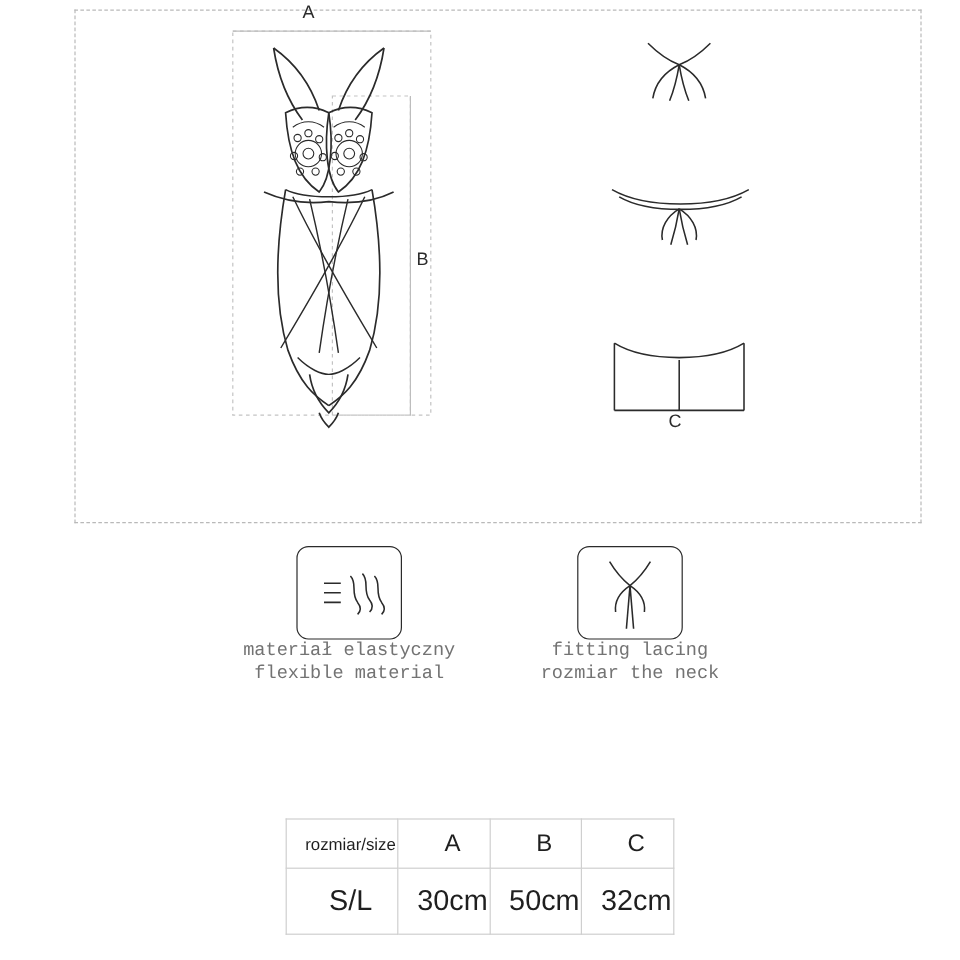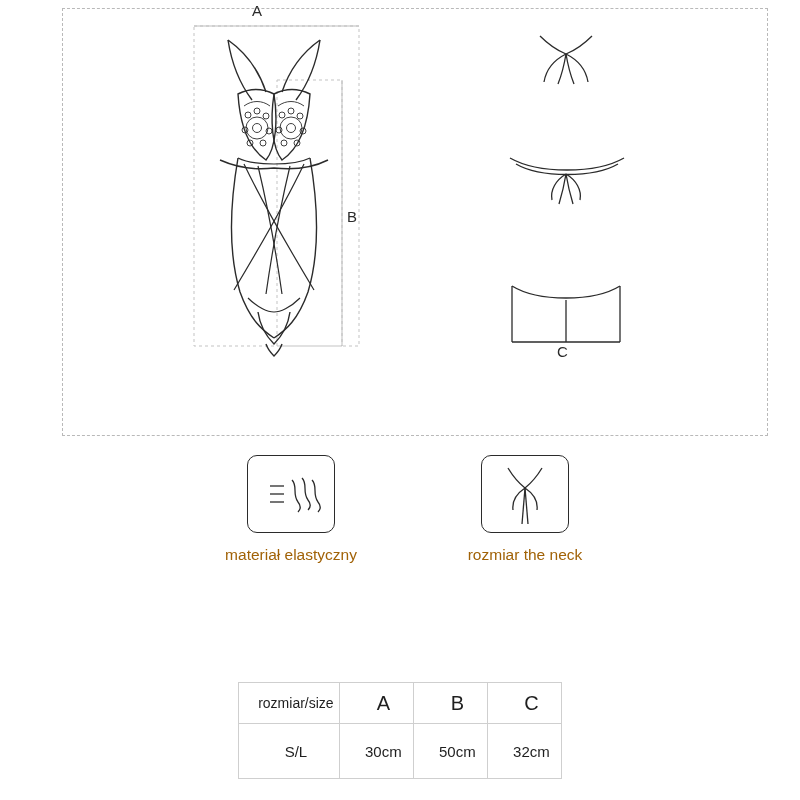--- a/index.html
+++ b/index.html
@@ -72,25 +72,25 @@
   .feature-icon-box {
     width: 88px;
     height: 78px;
     margin: 0 auto;
     border: 1px solid #2b2b2b;
     border-radius: 10px;
     box-sizing: border-box;
     position: relative;
   }
   .feature-text {
-    margin-top: 12px;
+    margin-top: 0;
     font-size: 15.5px;
     line-height: 19px;
-    color: #a16207;
-    font-family: Liberation Sans, sans-serif;
+    color: #737373;
+    font-family: Liberation Mono, monospace;
   }
   .feature-text div { white-space: nowrap; }
 
   
   .size-table {
     position: absolute;
     left: 238px;
     top: 682px;
     width: 324px;
     border-collapse: collapse;
@@ -104,21 +104,21 @@
   }
   .size-table tr.head td {
     height: 38px;
     font-size: 14px;
   }
   .size-table tr.head td.dim {
     font-size: 20px;
   }
   .size-table tr.body td {
     height: 52px;
-    font-size: 15px;
+    font-size: 24px;
   }
   .size-table td.col-label { width: 92px; }
   .size-table td.col-val { width: 77px; }
 
   svg { display: block; }
 </style>
 </head>
 <body>
 
 <div class="diagram-panel"></div>
@@ -232,37 +232,39 @@
           <line x1="22" y1="38" x2="36" y2="38"></line>
           <line x1="22" y1="46" x2="36" y2="46"></line>
           <path d="M44 24 C50 30 44 38 50 46 C54 51 52 54 50 56"></path>
           <path d="M54 22 C60 28 54 36 60 44 C64 49 62 52 60 54"></path>
           <path d="M64 24 C70 30 64 38 70 46 C74 51 72 54 70 56"></path>
         </g>
       </svg>
     </div>
     <div class="feature-text">
       <div>materiał elastyczny</div>
+      <div>flexible material</div>
     </div>
   </div>
 
   <div class="feature feature-2">
     <div class="feature-icon-box">
       <svg width="86" height="76" viewBox="0 0 86 76" fill="none">
         <g stroke="#2b2b2b" stroke-width="1.3" fill="none">
           <path d="M26 12 C32 22 38 28 43 32"></path>
           <path d="M60 12 C54 22 48 28 43 32"></path>
           <path d="M43 32 C34 38 30 46 31 54"></path>
           <path d="M43 32 C52 38 56 46 55 54"></path>
           <path d="M43 32 L40 68"></path>
           <path d="M43 32 L46 68"></path>
         </g>
       </svg>
     </div>
     <div class="feature-text">
+      <div>fitting lacing</div>
       <div>rozmiar the neck</div>
     </div>
   </div>
 
 </div>
 
 <table class="size-table">
   <tbody>
     <tr class="head">
       <td class="col-label">rozmiar/size</td>

